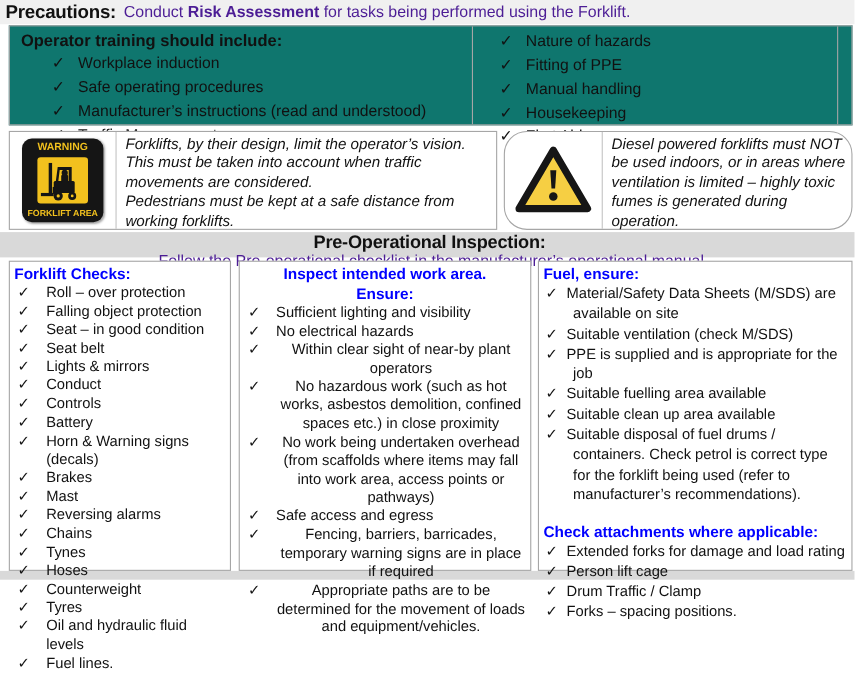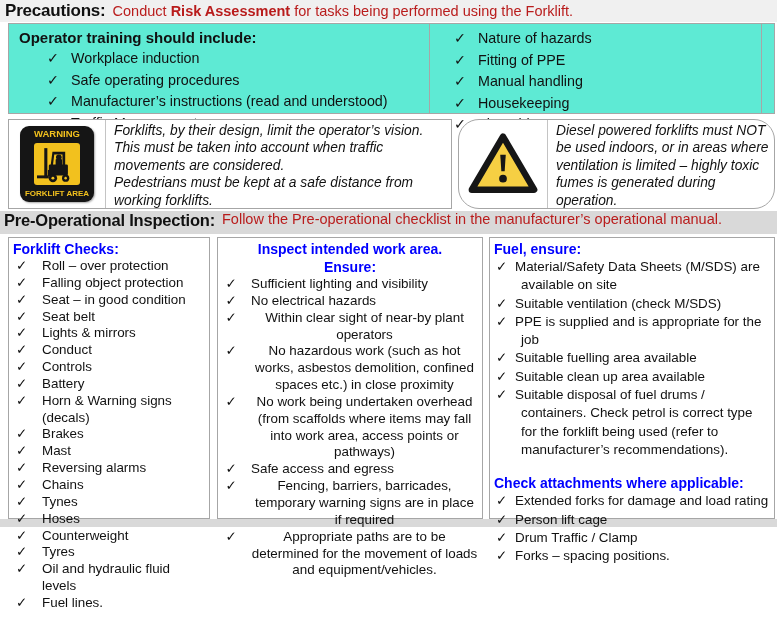--- a/index.html
+++ b/index.html
@@ -4,25 +4,25 @@
 <style>
   html,body{margin:0;padding:0;}
   body{
     width:777px;height:623px;overflow:hidden;background:#ffffff;
     font-family:"Liberation Sans", sans-serif;color:#111;
     -webkit-font-smoothing:antialiased;
   }
   
   .band1{height:22px;background:#F0F0F0;display:flex;align-items:center;padding-left:5px;box-sizing:border-box;}
   .band1 .t{font-weight:bold;font-size:17px;letter-spacing:-0.2px;}
-  .lead{color:#b91c1c;font-size:14.5px;margin-left:7px;white-space:nowrap;}
-  .band2{margin-top:2px;height:23px;background:#D9D9D9;display:flex;padding-left:4px;box-sizing:border-box;}
+  .lead{color:#4c1d95;font-size:14.5px;margin-left:7px;white-space:nowrap;}
+  .band2{margin-top:2px;height:23px;background:#D9D9D9;display:flex;align-items:center;padding-left:4px;box-sizing:border-box;flex-direction:column;}
   .band2 .t{font-weight:bold;font-size:16.5px;letter-spacing:-0.2px;}
   
-  .boxA{margin:1px 2px 4px 8px;border:1px solid #A6A6A6;height:91px;display:flex;box-sizing:border-box;background:#5eead4;}
+  .boxA{margin:1px 2px 4px 8px;border:1px solid #A6A6A6;height:91px;display:flex;box-sizing:border-box;background:#0f766e;}
   .boxA .cellL{width:421px;border-right:1px solid #A6A6A6;padding:3px 0 0 10px;box-sizing:border-box;}
   .boxA .cellR{flex:1;border-right:1px solid #A6A6A6;padding:4px 0 0 16px;box-sizing:border-box;}
   .boxA .cellE{width:12px;}
   .boxA .title{font-weight:bold;font-size:15px;line-height:21px;}
   .boxA .li{display:flex;font-size:14.3px;line-height:21.5px;padding-left:28px;}
   .boxA .check{width:24px;flex:none;}
   
   .warnRow{margin:5px 2px 0 8px;display:flex;gap:6px;height:90px;}
   .warnBox{border:1px solid #A6A6A6;display:flex;background:#fff;box-sizing:border-box;}
   .warnBox.wleft{width:444px;}

